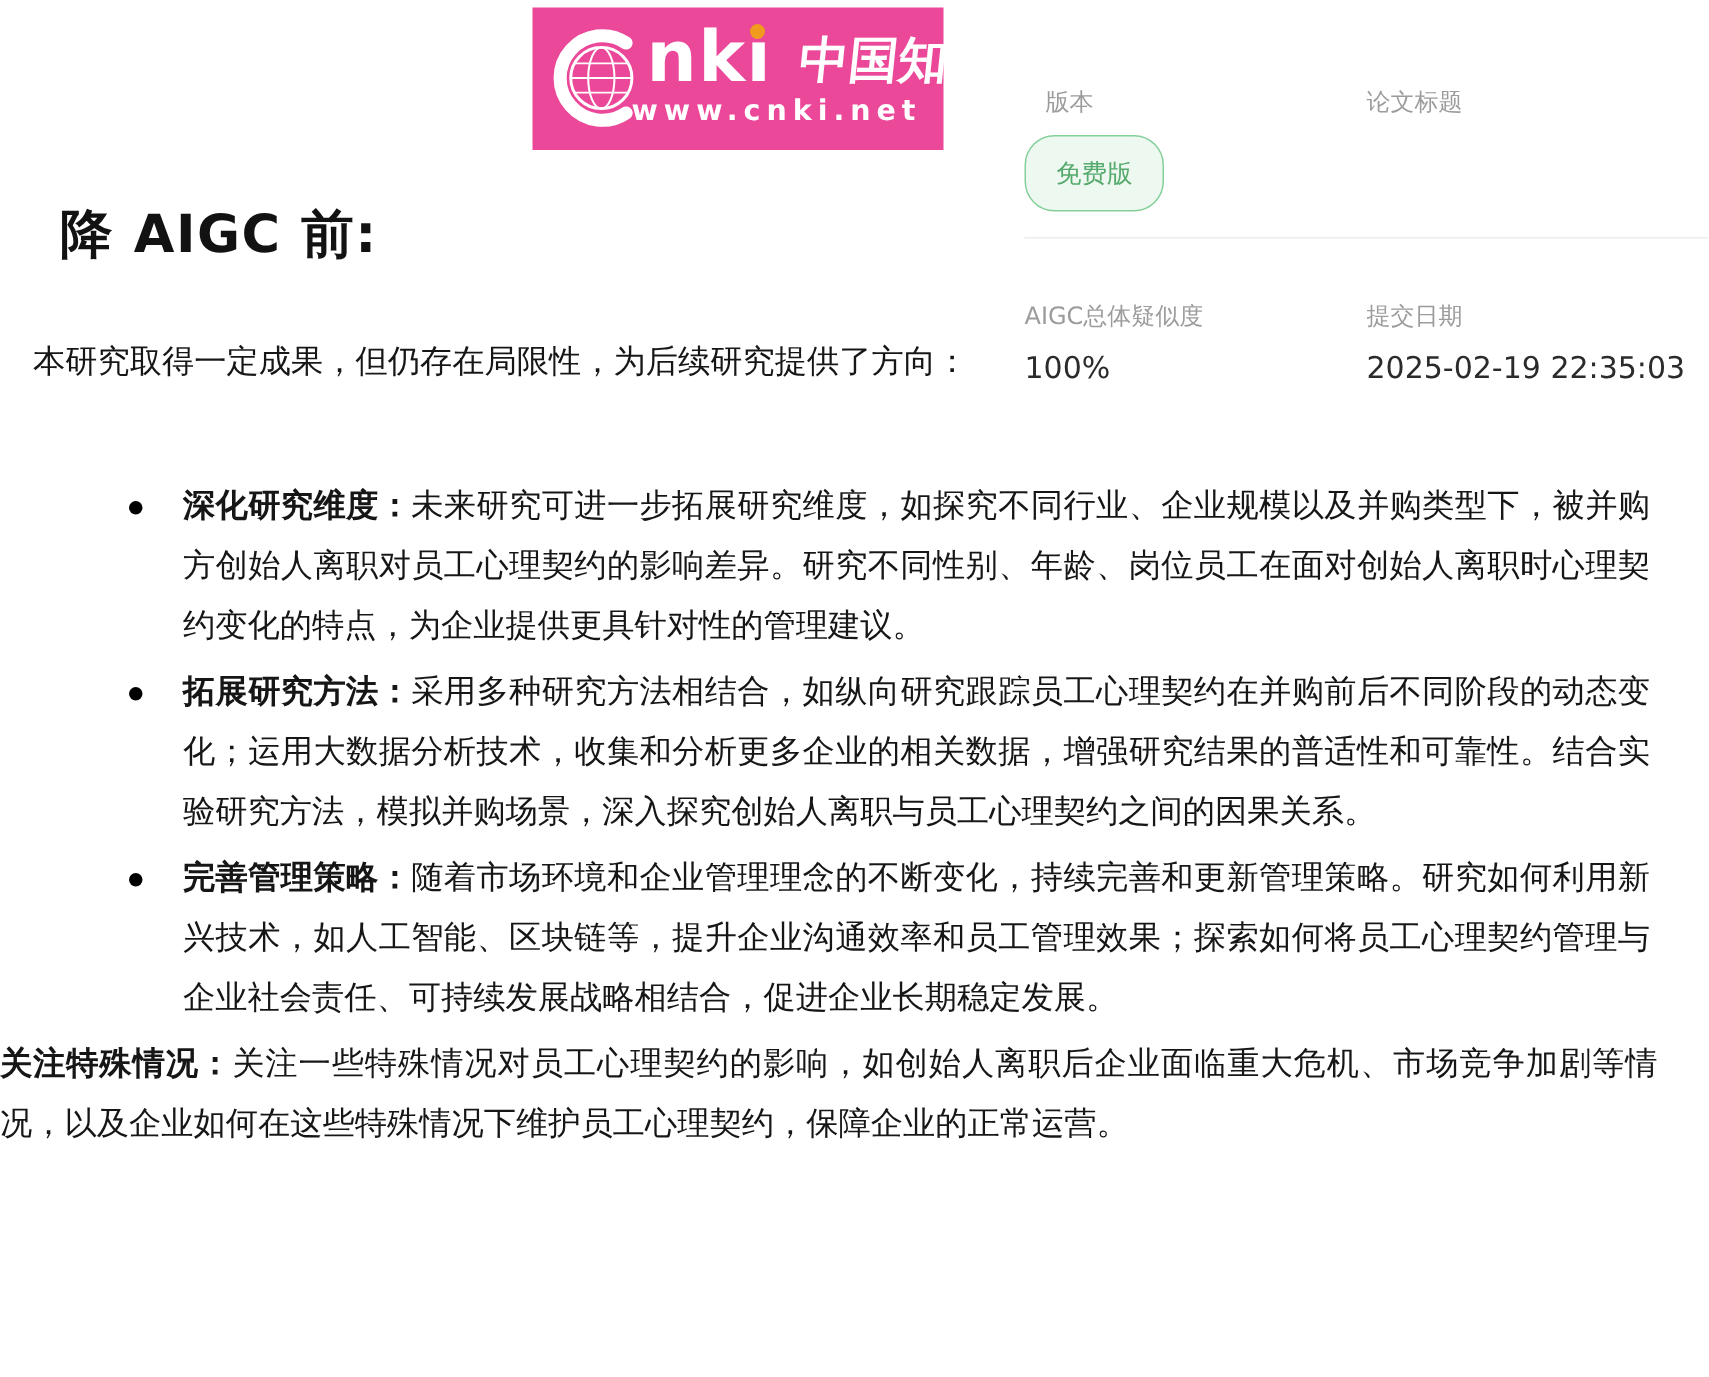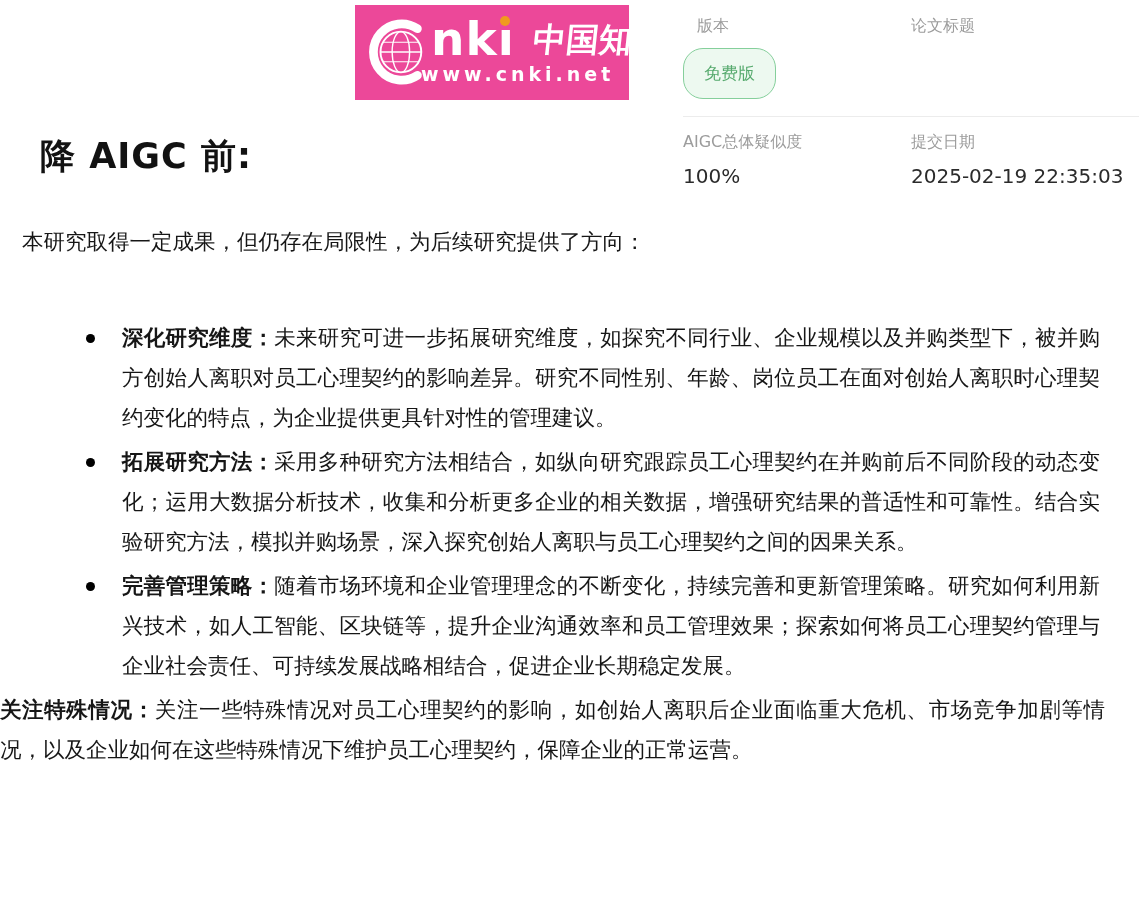--- a/index.html
+++ b/index.html
@@ -38,21 +38,21 @@
     transform:skewX(-6deg);
     white-space:nowrap;
   }
   .brand-url {
     position:absolute; left:66px; top:58px;
     font-size:19px; font-weight:bold; letter-spacing:4px;
   }
 
   
   .meta { position:absolute; left:683px; top:16px; width:456px; }
-  .meta-row { display:grid; grid-template-columns:228px 1fr; }
+  .meta-row { display:grid; grid-template-columns:228px 1fr;margin-top:42px; }
   .meta-label { font-size:16px; color:#9c9c9c; margin-bottom:11px; }
   .meta-value { font-size:20px; color:#2b2b2b; }
   .pad-label { padding-left:14px; }
   .badge {
     display:inline-block;
     padding:13px 20px;
     font-size:17px;
     color:#57aa6e;
     background:#edf9f0;
     border:1.5px solid #85cf9b;

